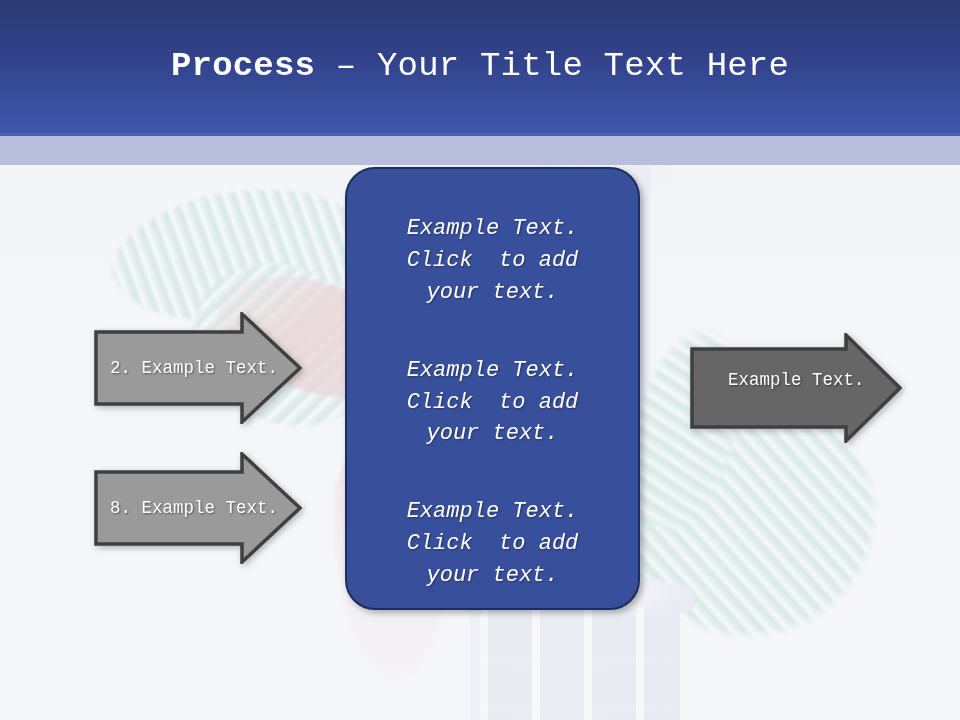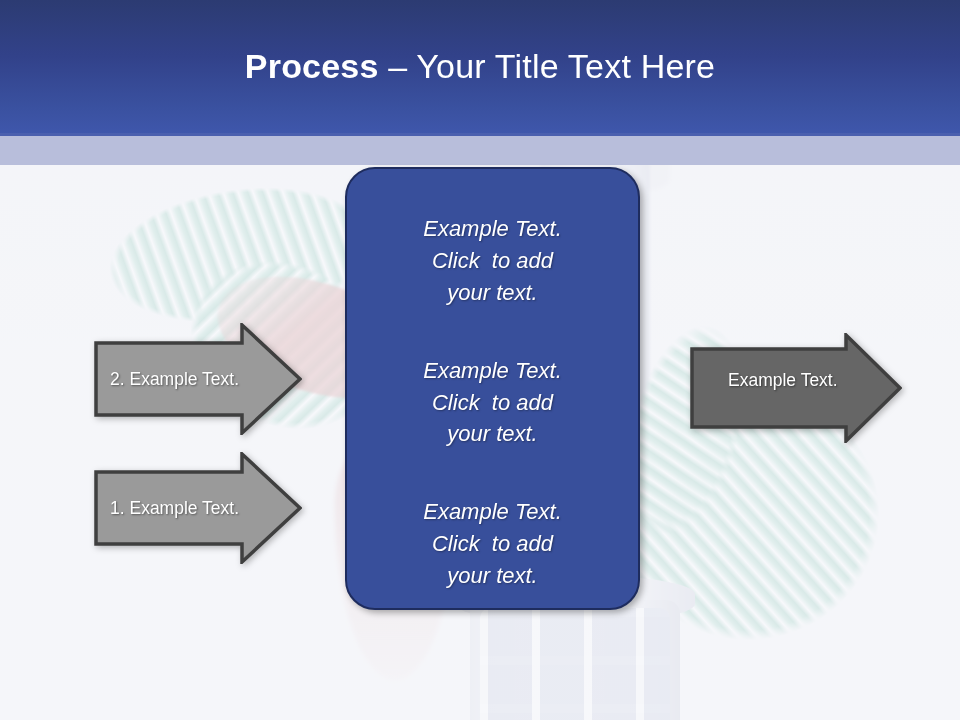--- a/index.html
+++ b/index.html
@@ -6,21 +6,21 @@
     margin: 0;
     padding: 0;
     background: #ffffff;
   }
   #slide {
     position: relative;
     width: 960px;
     height: 720px;
     overflow: hidden;
     background: #f5f6fa;
-    font-family: Liberation Sans, sans-serif;
+    font-family: Liberation Mono, monospace;
   }
 
   
   .bg-photo {
     position: absolute;
     inset: 0;
     overflow: hidden;
     opacity: 0.30;
     filter: saturate(0.75);
   }
@@ -178,21 +178,21 @@
   .arrow-label {
     position: absolute;
     color: #ffffff;
     font-size: 17.5px;
     white-space: nowrap;
     text-shadow: 1px 1px 2px rgba(0,0,0,0.45);
     pointer-events: none;
   }
 
   .arrow-left-1 { left: 94px; top: 200px; }
-  .arrow-left-2 { left: 94px; top: 323px; justify-content: center; }
+  .arrow-left-2 { left: 94px; top: 312px; justify-content: center; }
   .arrow-left-3 { left: 94px; top: 452px; }
   .arrow-left-1 .arrow-label,
   .arrow-left-2 .arrow-label,
   .arrow-left-3 .arrow-label { left: 16px; top: 46px; }
 
   .arrow-right { left: 690px; top: 333px; }
   .arrow-right .arrow-label { left: 38px; top: 37px; }
 
   
   .center-panel {
@@ -253,21 +253,21 @@
     <svg width="208" height="112" viewBox="0 0 208 112">
       <polygon points="2,20 148,20 148,2 206,56 148,110 148,92 2,92" fill="#9a9a9a" stroke="#3f3f3f" stroke-width="3.5" stroke-linejoin="miter"></polygon>
     </svg>
     <span class="arrow-label">2. Example Text.</span>
   </div>
 
   <div class="arrow arrow-left-3">
     <svg width="208" height="112" viewBox="0 0 208 112">
       <polygon points="2,20 148,20 148,2 206,56 148,110 148,92 2,92" fill="#9a9a9a" stroke="#3f3f3f" stroke-width="3.5" stroke-linejoin="miter"></polygon>
     </svg>
-    <span class="arrow-label">1. Example Text.</span>
+    <span class="arrow-label">8. Example Text.</span>
   </div>
 
   <div class="arrow arrow-right">
     <svg width="212" height="110" viewBox="0 0 212 110">
       <polygon points="2,16 156,16 156,2 210,55 156,108 156,94 2,94" fill="#666666" stroke="#3f3f3f" stroke-width="3.5" stroke-linejoin="miter"></polygon>
     </svg>
     <span class="arrow-label">Example Text.</span>
   </div>
 
   <div class="center-panel">

